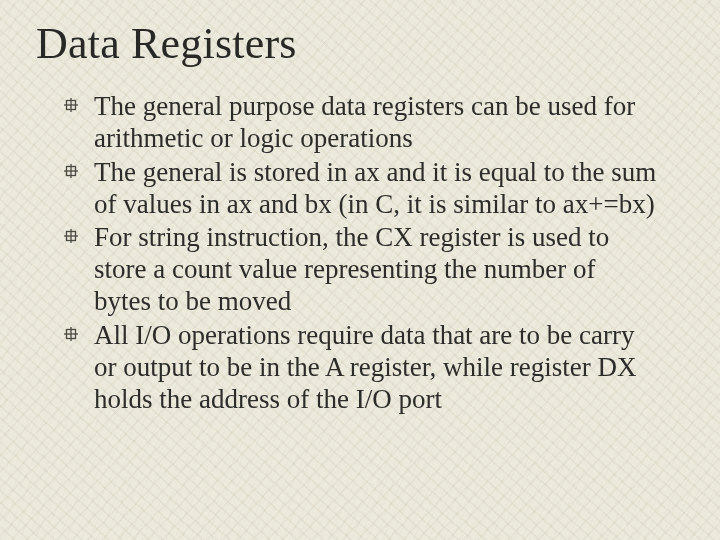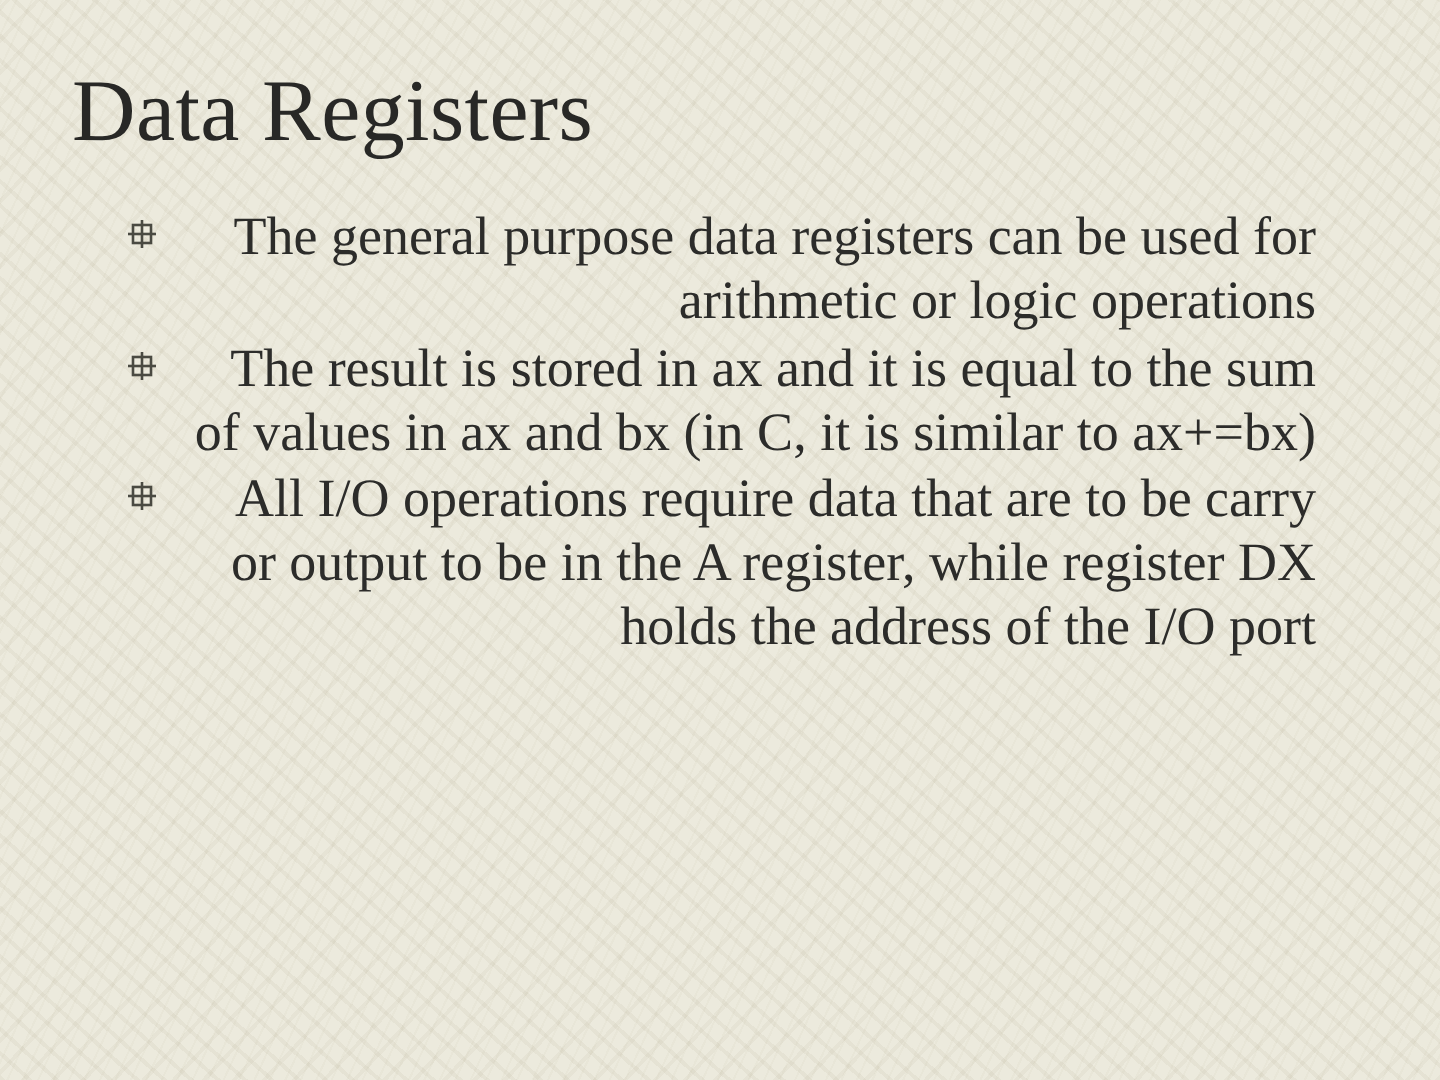--- a/index.html
+++ b/index.html
@@ -15,34 +15,33 @@
       repeating-linear-gradient(42deg, rgba(160,150,120,0.09) 0 2px, transparent 2px 9px),
       repeating-linear-gradient(-47deg, rgba(160,150,120,0.08) 0 2px, transparent 2px 11px),
       repeating-linear-gradient(115deg, rgba(200,195,170,0.10) 0 1px, transparent 1px 7px);
     font-family: "Times New Roman", Times, serif;
     color: #2a2a28;
   }
   .slide {
     box-sizing: border-box;
     width: 696px;
     height: 540px;
-    padding: 30px 34px 24px 34px;
+    padding: 18px 34px 24px 34px;
   }
   .title {
     font-size: 44px;
     font-weight: 400;
     margin: 0 0 22px 2px;
     letter-spacing: 0.2px;
     color: #282826;
   }
   ul.bullets {
     list-style: none;
     margin: 0;
     padding: 0 4px 0 30px;
-    text-align: right;
   }
   ul.bullets li {
     position: relative;
     font-size: 27px;
     line-height: 1.18;
     margin: 0 0 2px 0;
     padding-left: 30px;
     color: #2c2c2a;
   }
   ul.bullets li .bullet-icon {
@@ -79,21 +78,33 @@
     <li>
       <span class="bullet-icon">
         <svg viewBox="0 0 14 14">
             <g fill="none" stroke="#4a4a42" stroke-width="1.3">
               <rect x="2.5" y="2.5" width="9" height="9"></rect>
               <line x1="0" y1="7" x2="14" y2="7"></line>
               <line x1="7" y1="0" x2="7" y2="14"></line>
             </g>
           </svg>
       </span>
-      <span>The result is stored in ax and it is equal to the sum of values in ax and bx (in C, it is similar to ax+=bx)</span>
+      <span>The general is stored in ax and it is equal to the sum of values in ax and bx (in C, it is similar to ax+=bx)</span>
+    </li>
+    <li>
+      <span class="bullet-icon">
+        <svg viewBox="0 0 14 14">
+            <g fill="none" stroke="#4a4a42" stroke-width="1.3">
+              <rect x="2.5" y="2.5" width="9" height="9"></rect>
+              <line x1="0" y1="7" x2="14" y2="7"></line>
+              <line x1="7" y1="0" x2="7" y2="14"></line>
+            </g>
+          </svg>
+      </span>
+      <span>For string instruction, the CX register is used to store a count value representing the number of bytes to be moved</span>
     </li>
     <li>
       <span class="bullet-icon">
         <svg viewBox="0 0 14 14">
             <g fill="none" stroke="#4a4a42" stroke-width="1.3">
               <rect x="2.5" y="2.5" width="9" height="9"></rect>
               <line x1="0" y1="7" x2="14" y2="7"></line>
               <line x1="7" y1="0" x2="7" y2="14"></line>
             </g>
           </svg>

